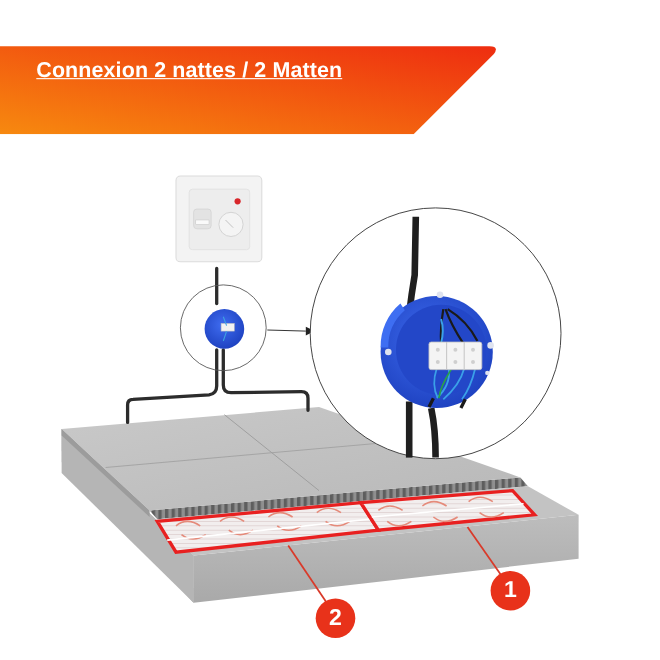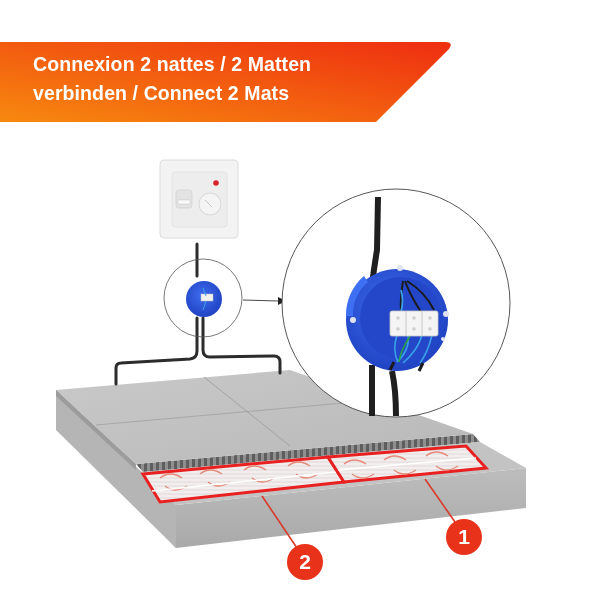--- a/index.html
+++ b/index.html
@@ -1,20 +1,20 @@
 <!DOCTYPE html>
 <html><head>
 <meta charset="utf-8">
 <style>
   html, body { margin: 0; padding: 0; }
   body { width: 600px; height: 600px; background: #ffffff; position: relative; overflow: hidden; font-family: "Liberation Sans", sans-serif; }
   .banner { position: absolute; left: 0; top: 38px; width: 455px; height: 84px; }
   .banner svg { position: absolute; left: 0; top: 0; }
   .banner-text { position: absolute; left: 33px; top: 12px; color: #ffffff; font-weight: bold; font-size: 19.5px; line-height: 29px; letter-spacing: 0.1px; }
-  .banner-line { display: block; white-space: nowrap; }
+  .banner-line { display: block; white-space: nowrap; text-decoration: underline; }
   .scene { position: absolute; left: 0; top: 0; width: 600px; height: 600px; }
   .badge { position: absolute; width: 36px; height: 36px; border-radius: 50%; background: #e8321a; color: #ffffff; font-weight: bold; font-size: 21px; line-height: 36px; text-align: center; }
 </style>
 </head>
 <body>
 
 <div class="scene">
 <svg width="600" height="600" viewBox="0 0 600 600" xmlns="http://www.w3.org/2000/svg">
   <defs>
     <linearGradient id="slabSide" x1="0" y1="0" x2="0" y2="1">
@@ -145,18 +145,17 @@
     <defs>
       <linearGradient id="bannerGrad" x1="0" y1="1" x2="1" y2="0">
         <stop offset="0" stop-color="#f7890f"></stop>
         <stop offset="1" stop-color="#ee2d10"></stop>
       </linearGradient>
     </defs>
     <path d="M0,4 L445,4 Q454,4 449,11 L376,84 L0,84 Z" fill="url(#bannerGrad)"></path>
   </svg>
   <div class="banner-text">
     <span class="banner-line">Connexion 2 nattes / 2 Matten</span>
-    <span class="banner-line">verbinden / Connect 2 Mats</span>
   </div>
 </div>
 
 <div class="badge" style="left:446px;top:519px;">1</div>
 <div class="badge" style="left:287px;top:544px;">2</div>
 
 </body></html>

